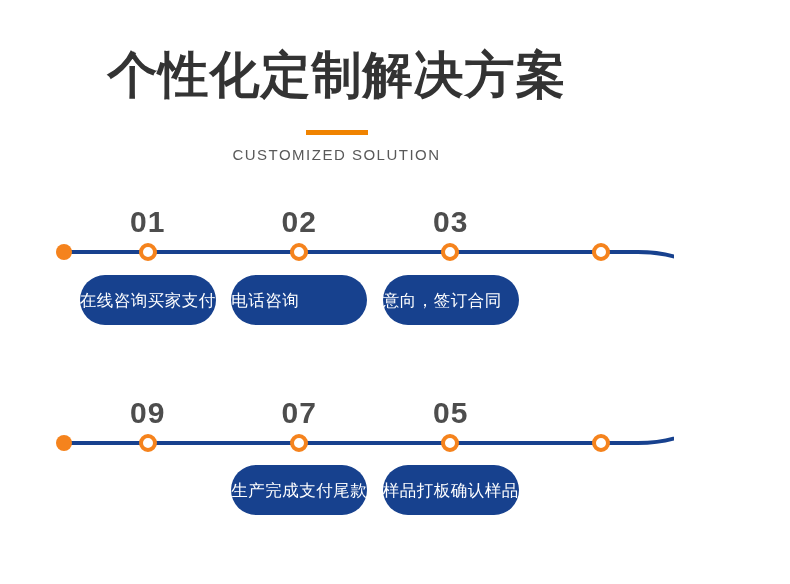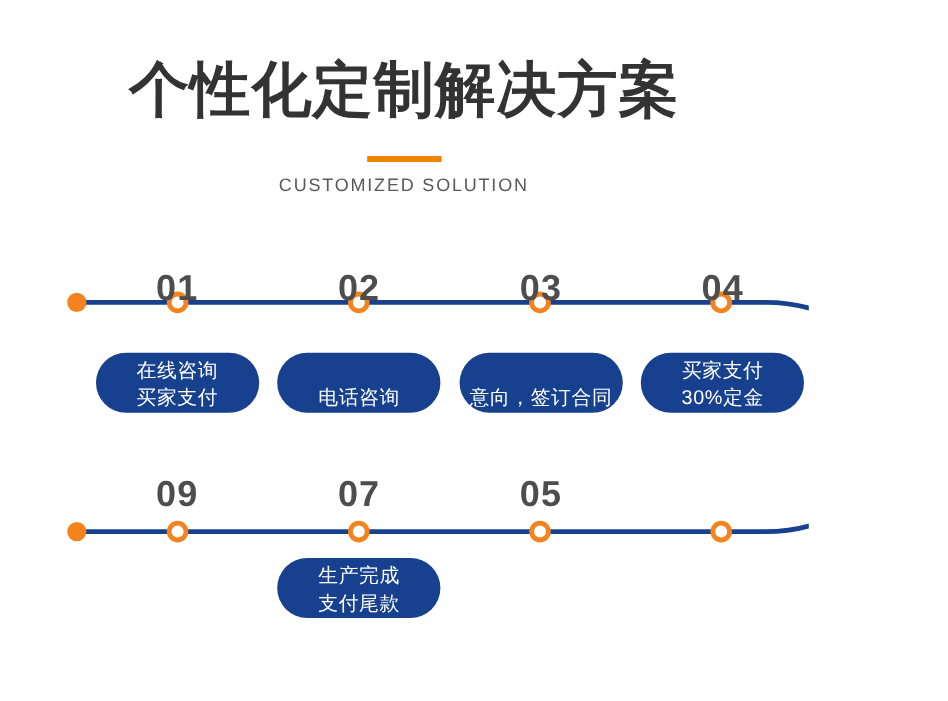--- a/index.html
+++ b/index.html
@@ -49,21 +49,21 @@
     height: 584px;
   }
 
   
   .step-row {
     position: absolute;
     left: 72px;
     width: 606px;
     display: flex;
   }
-  .step-row.row-top { top: 205px; margin-top: 19px; }
+  .step-row.row-top { top: 205px; }
   .step-row.row-bottom { top: 396px; }
   .step-col {
     width: 151.5px;
     display: flex;
     flex-direction: column;
     align-items: center;
   }
   .step-number {
     font-size: 30px;
     line-height: 34px;
@@ -73,23 +73,23 @@
     text-align: center;
   }
   .step-pill {
     margin-top: 36px;
     width: 136px;
     height: 50px;
     border-radius: 25px;
     background: #17418e;
     color: #ffffff;
     display: flex;
-    flex-direction: column;
+    flex-direction: row;
     align-items: center;
-    justify-content: flex-end;
+    justify-content: space-between;
     text-align: center;
     font-size: 16.5px;
     line-height: 23px;
     letter-spacing: 0.5px;
   }
   .row-bottom .step-pill { margin-top: 35px; }
 </style>
 </head>
 <body>
 
@@ -126,38 +126,35 @@
       <div class="step-pill">
         <span>电话咨询</span>
       </div>
     </div>
     <div class="step-col">
       <div class="step-number">03</div>
       <div class="step-pill">
         <span>意向，签订合同</span>
       </div>
     </div>
-    <div class="step-col">
-      <div class="step-number">04</div>
-      <div class="step-pill">
-        <span>买家支付</span>
-        <span>30%定金</span>
-      </div>
-    </div>
   </div>
 
   <div class="step-row row-bottom">
     <div class="step-col">
       <div class="step-number">09</div>
     </div>
     <div class="step-col">
       <div class="step-number">07</div>
       <div class="step-pill">
         <span>生产完成</span>
         <span>支付尾款</span>
       </div>
     </div>
     <div class="step-col">
       <div class="step-number">05</div>
+      <div class="step-pill">
+        <span>样品打板</span>
+        <span>确认样品</span>
+      </div>
     </div>
   </div>
 
 </div>
 
 </body></html>

